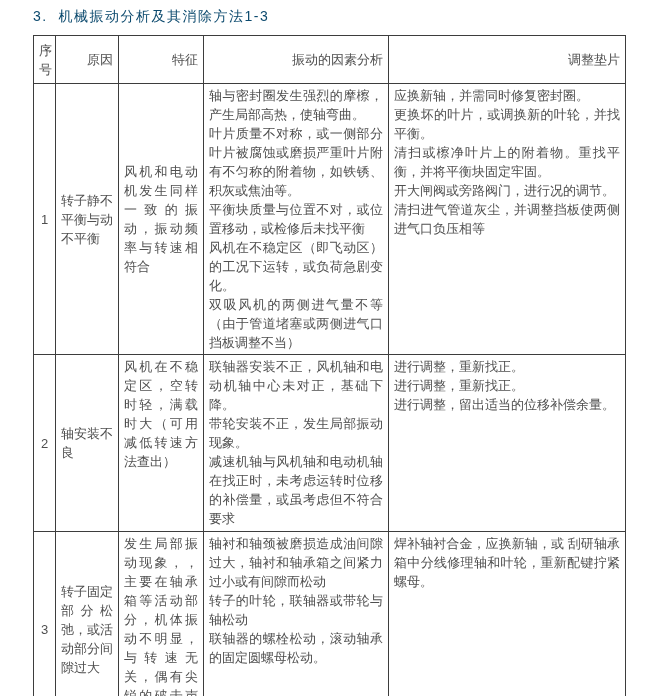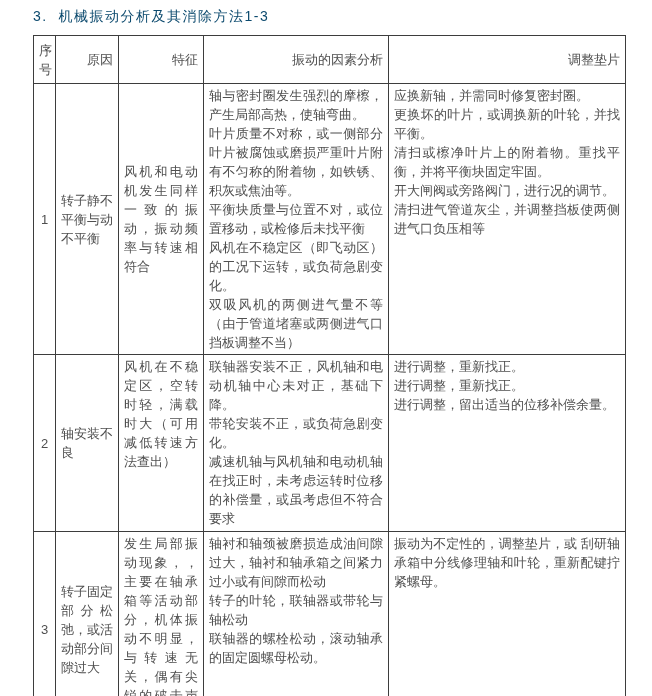--- a/index.html
+++ b/index.html
@@ -113,37 +113,37 @@
       <p>清扫进气管道灰尘，并调整挡板使两侧进气口负压相等</p>
     </td>
   </tr>
 
   <tr class="row-2">
     <td class="cell-index">2</td>
     <td class="cell-cause">轴安装不良</td>
     <td class="cell-feature">风机在不稳定区，空转时轻，满载时大（可用减低转速方法查出）</td>
     <td class="cell-analysis">
       <p>联轴器安装不正，风机轴和电动机轴中心未对正，基础下降。</p>
-      <p>带轮安装不正，或负荷急剧变化。</p>
+      <p>带轮安装不正，发生局部振动现象。</p>
       <p>减速机轴与风机轴和电动机轴在找正时，未考虑运转时位移的补偿量，或虽考虑但不符合要求</p>
     </td>
     <td class="cell-solution">
       <p>进行调整，重新找正。</p>
       <p>进行调整，重新找正。</p>
       <p>进行调整，留出适当的位移补偿余量。</p>
     </td>
   </tr>
 
   <tr class="row-3">
     <td class="cell-index">3</td>
     <td class="cell-cause">转子固定部分松弛，或活动部分间隙过大</td>
     <td class="cell-feature">发生局部振动现象，，主要在轴承箱等活动部分，机体振动不明显，与转速无关，偶有尖锐的破击声或杂音</td>
     <td class="cell-analysis">
       <p>轴衬和轴颈被磨损造成油间隙过大，轴衬和轴承箱之间紧力过小或有间隙而松动</p>
       <p>转子的叶轮，联轴器或带轮与轴松动</p>
       <p>联轴器的螺栓松动，滚动轴承的固定圆螺母松动。</p>
     </td>
     <td class="cell-solution">
-      <p>振动为不定性的，调整垫片，或 刮研轴承箱中分线修理轴和叶轮，重新配键拧紧螺母。</p>
+      <p>焊补轴衬合金，应换新轴，或 刮研轴承箱中分线修理轴和叶轮，重新配键拧紧螺母。</p>
     </td>
   </tr>
 </tbody>
   </table>
 
 </body></html>

